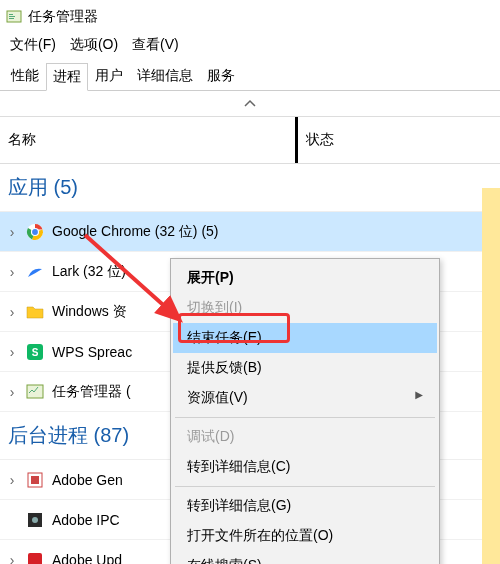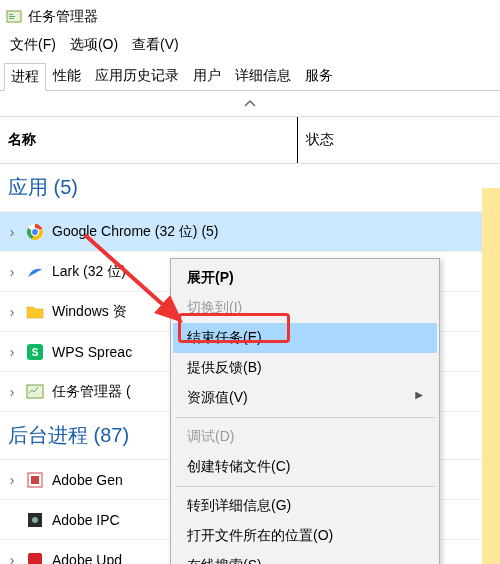--- a/index.html
+++ b/index.html
@@ -5,21 +5,21 @@
   * { box-sizing: border-box; margin: 0; padding: 0; font-family: "Microsoft YaHei", "Segoe UI", sans-serif; }
   body { width: 500px; height: 564px; background: #fff; font-size: 14px; color: #000; position: relative; overflow: hidden; }
   .titlebar { display: flex; align-items: center; gap: 6px; padding: 8px 6px 4px 6px; }
   .titlebar .icon { width: 16px; height: 16px; }
   .menubar { display: flex; gap: 14px; padding: 6px 10px 8px 10px; font-size: 14px; }
   .tabbar { display: flex; padding: 0 4px; border-bottom: 1px solid #ccc; }
   .tab { padding: 4px 6px; border: 1px solid transparent; cursor: default; font-size: 14px; }
   .tab.active { background: #fff; border: 1px solid #ccc; border-bottom: 1px solid #fff; position: relative; top: 1px; }
   .collapse-row { height: 26px; border-bottom: 1px solid #ddd; display: flex; justify-content: center; align-items: center; }
   .headers { display: flex; border-bottom: 1px solid #ddd; }
-  .headers .col-name { flex: 0 0 298px; padding: 14px 8px; border-right: 1px solid #000000; font-weight: bold; }
+  .headers .col-name { flex: 0 0 298px; padding: 14px 8px; border-right: 3px solid #000000; }
   .headers .col-status { flex: 1; padding: 14px 8px; }
   .section-header { padding: 10px 8px; color: #1a5fab; font-size: 20px; background: #fff; border-bottom: 1px solid #eee; }
   .row { display: flex; align-items: center; height: 40px; padding: 0 6px; gap: 8px; border-bottom: 1px solid #f0f0f0; }
   .row.selected { background: #cce8ff; }
   .row .expander { width: 12px; display: inline-flex; justify-content: center; color: #666; }
   .row .app-icon { width: 18px; height: 18px; display: inline-flex; align-items: center; justify-content: center; }
   .row .label { flex: 1; white-space: nowrap; overflow: hidden; }
   .right-strip { position: absolute; right: 0; top: 180px; width: 18px; background: #ffe89a; }
   .context-menu { position: absolute; left: 170px; top: 258px; width: 270px; background: #f2f2f2; border: 1px solid #b0b0b0; box-shadow: 2px 2px 6px rgba(0,0,0,0.2); padding: 4px 2px; }
   .menu-item { padding: 6px 14px; font-size: 14px; display: flex; justify-content: space-between; align-items: flex-start; }
@@ -45,23 +45,22 @@
   <span>任务管理器</span>
 </div>
 
 <div class="menubar">
   <span>文件(F)</span>
   <span>选项(O)</span>
   <span>查看(V)</span>
 </div>
 
 <div class="tabbar">
+  <div class="tab">性能</div>
   <div class="tab active">进程</div>
-  <div class="tab">性能</div>
-  <div class="tab">应用历史记录</div>
   <div class="tab">用户</div>
   <div class="tab">详细信息</div>
   <div class="tab">服务</div>
 </div>
 
 <div class="collapse-row">
   <span>
     <svg width="14" height="10" viewBox="0 0 14 10">
         <path d="M2 7 L7 2 L12 7" fill="none" stroke="#666" stroke-width="1.5"></path>
       </svg>
@@ -179,21 +178,21 @@
     </div>
   <div class="menu-item disabled">切换到(I)</div>
   <div class="menu-item highlight">结束任务(E)</div>
   <div class="menu-item">提供反馈(B)</div>
   <div class="menu-item">
     <span>资源值(V)</span>
     <span class="sub-arrow">▶</span>
   </div>
   <div class="menu-sep"></div>
   <div class="menu-item disabled">调试(D)</div>
-  <div class="menu-item">创建转储文件(C)</div>
+  <div class="menu-item">转到详细信息(C)</div>
   <div class="menu-sep"></div>
   <div class="menu-item">转到详细信息(G)</div>
   <div class="menu-item">打开文件所在的位置(O)</div>
   <div class="menu-item">在线搜索(S)</div>
 </div>
 
 <div class="red-box" style="left:178px; top:313px; width:112px; height:30px;"></div>
 
 <svg class="arrow" style="left:80px; top:230px;" width="120" height="110">
   <defs>

